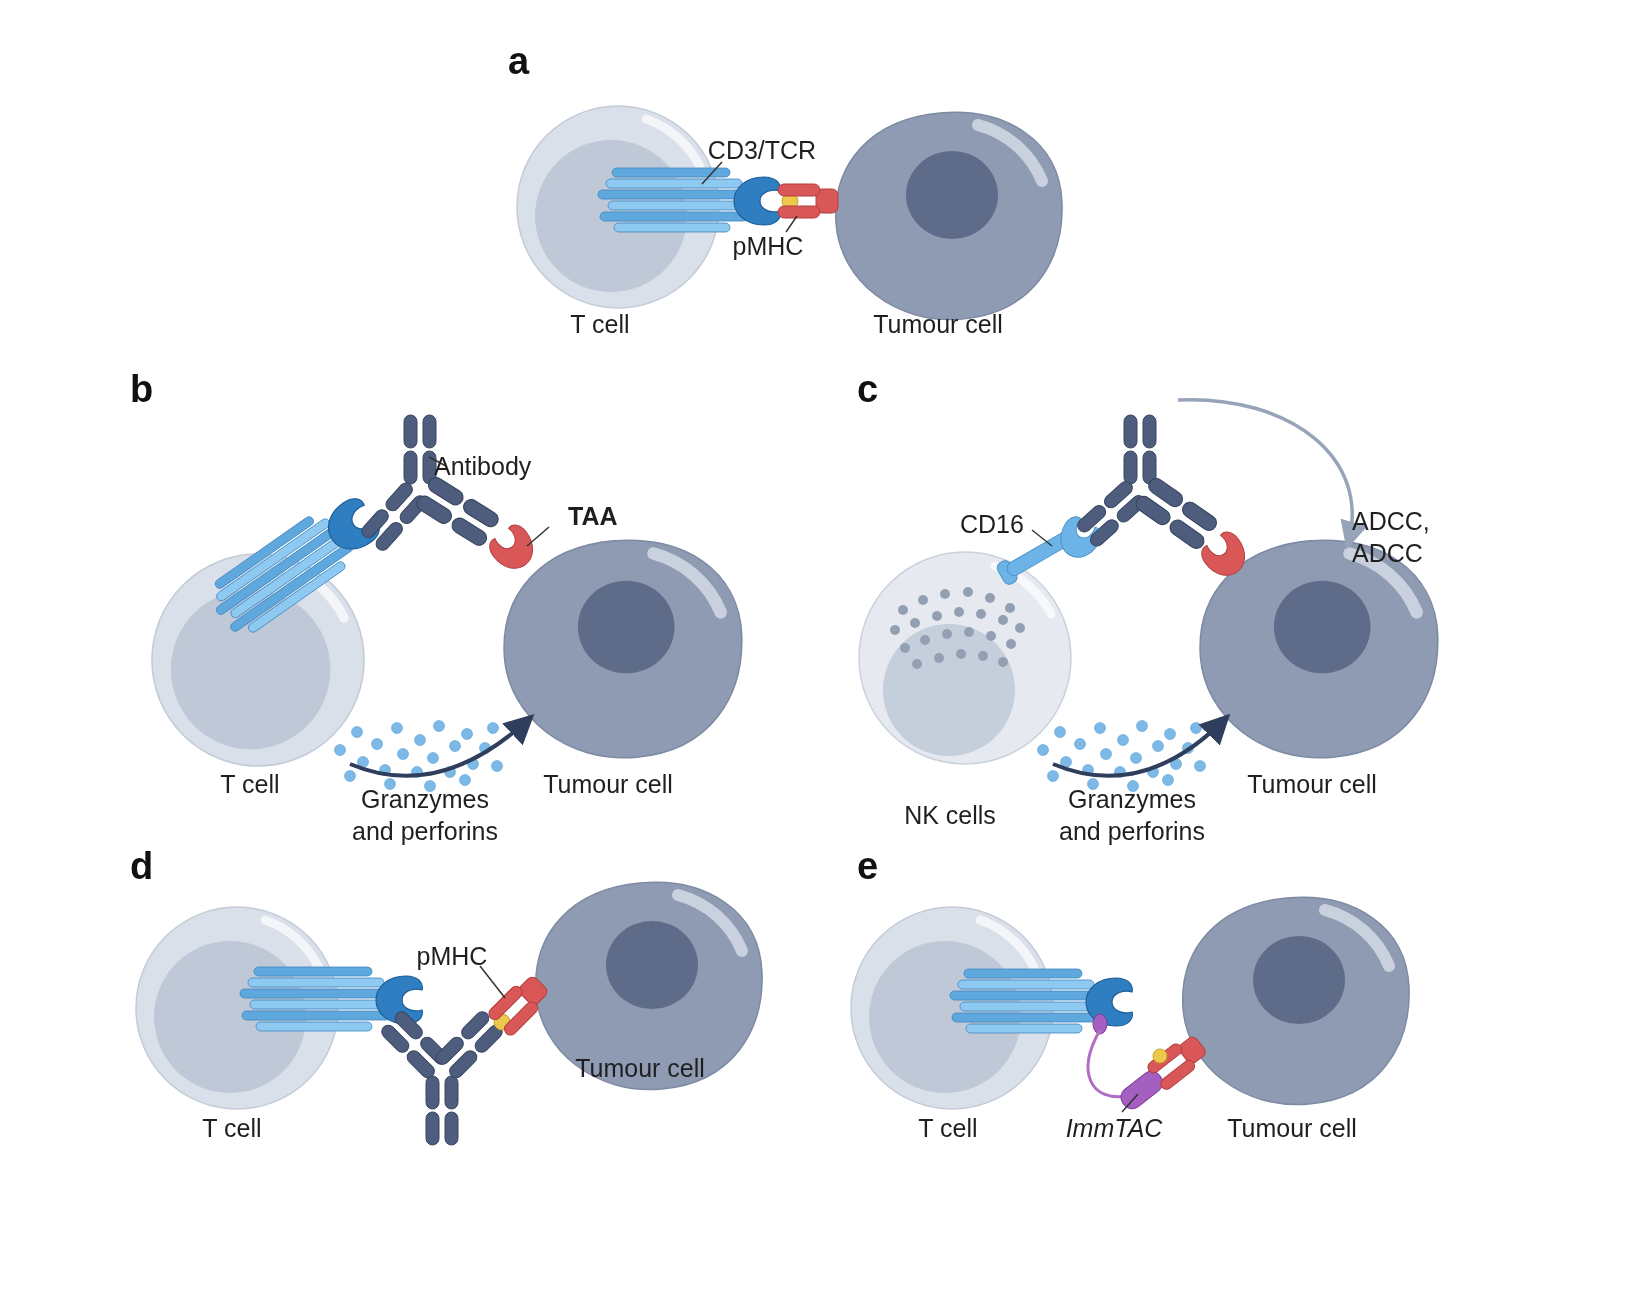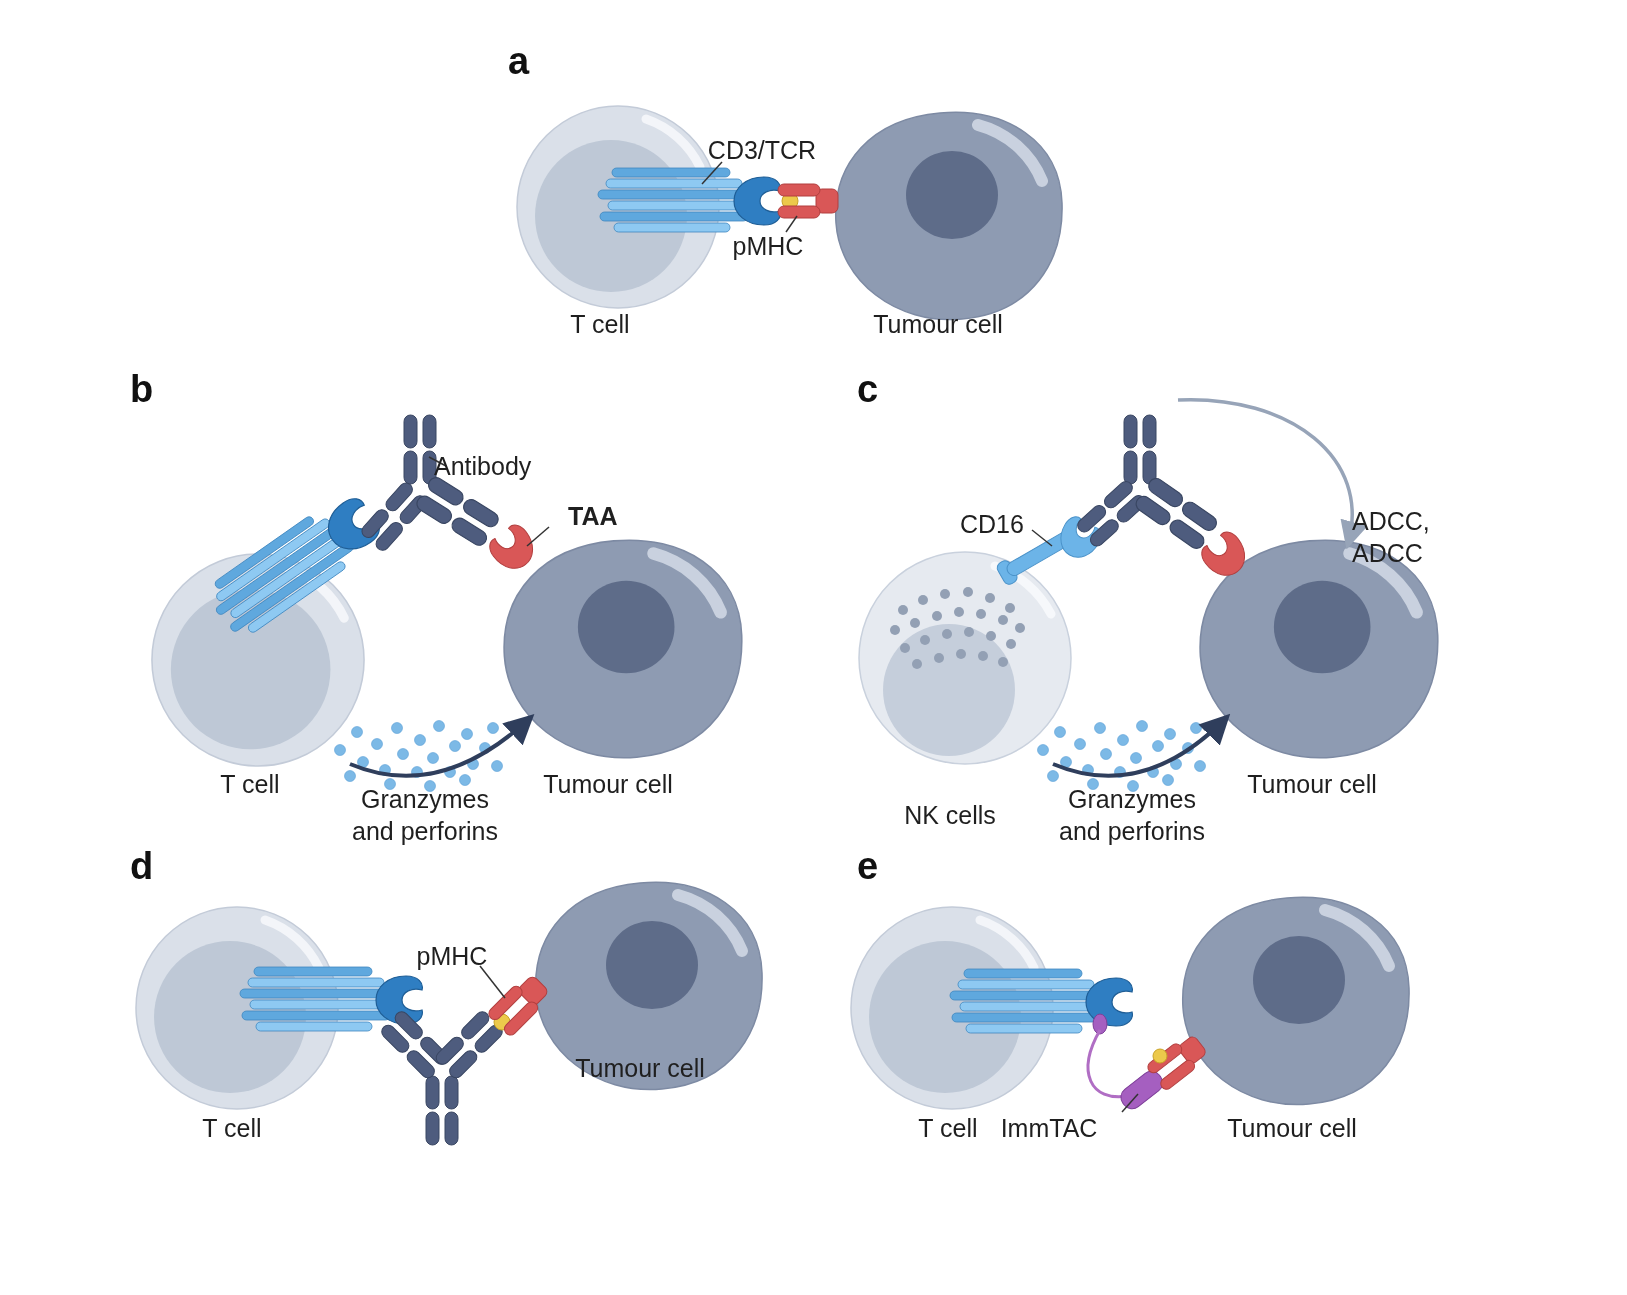--- a/index.html
+++ b/index.html
@@ -294,16 +294,16 @@
   <div class="lbl center" style="left:1132px;top:783px;text-align:center;">
     <div>Granzymes</div>
     <div>and perforins</div>
   </div>
 
   <div class="lbl center" style="left:452px;top:940px;">pMHC</div>
   <div class="lbl center" style="left:232px;top:1112px;">T cell</div>
   <div class="lbl center" style="left:640px;top:1052px;">Tumour cell</div>
 
   <div class="lbl center" style="left:948px;top:1112px;">T cell</div>
-  <div class="lbl center" style="left:1049px;top:1112px;">ImmTAC</div>
+  <div class="lbl center" style="left:1114px;top:1112px;font-style:italic;">ImmTAC</div>
   <div class="lbl center" style="left:1292px;top:1112px;">Tumour cell</div>
 
 </div>
 
 </body></html>

